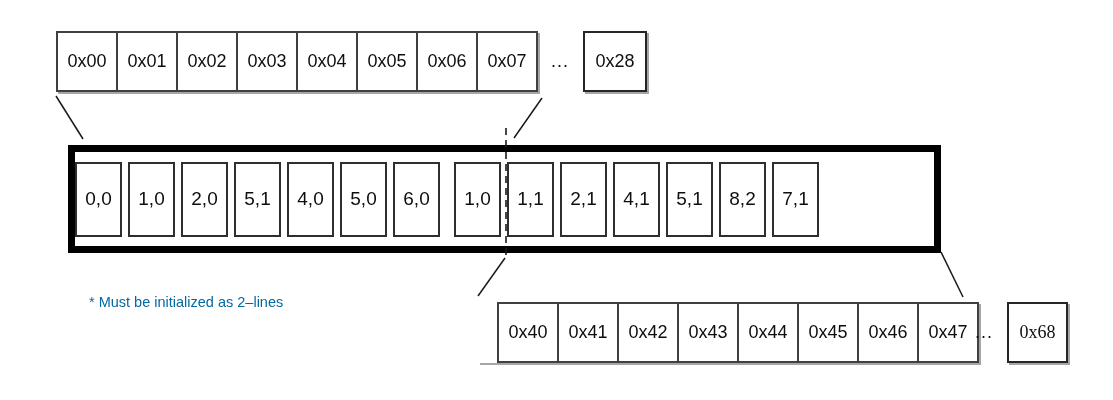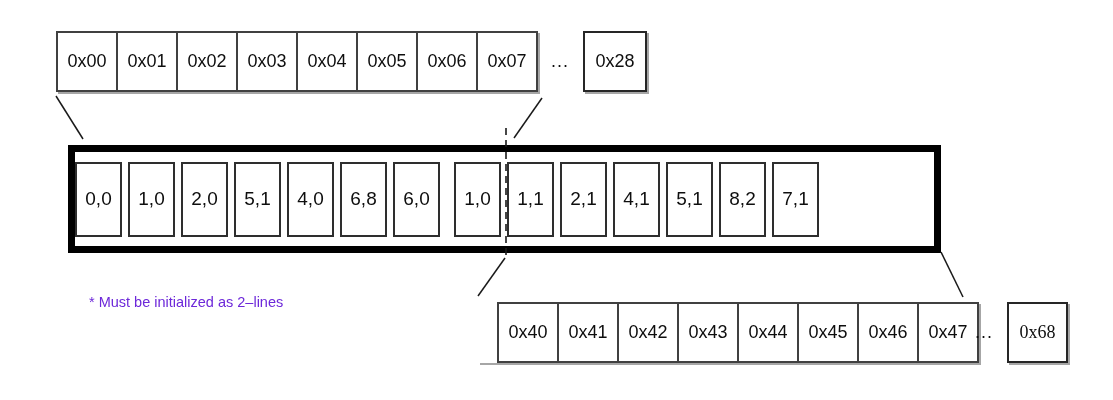--- a/index.html
+++ b/index.html
@@ -28,21 +28,21 @@
   .buffer{
     position:absolute;left:68px;top:145px;width:873px;height:108px;
     box-sizing:border-box;border:7px solid #000000;background:#ffffff;
   }
   .buffer-inner{display:flex;height:100%;align-items:center;justify-content:flex-start;gap:6px;}
   .mcell{
     box-sizing:border-box;width:47px;height:75px;border:2px solid #2e2e2e;background:#ffffff;
     display:flex;align-items:center;justify-content:center;font-size:19px;
   }
   .spacer{width:2px;height:75px;}
-  .note{position:absolute;left:89px;top:294px;font-size:14.5px;color:#6d28d9;white-space:nowrap;}
+  .note{position:absolute;left:89px;top:294px;font-size:14.5px;color:#0369a1;white-space:nowrap;}
   .overlay{position:absolute;left:0;top:0;width:1113px;height:400px;pointer-events:none;z-index:5;}
 </style>
 </head>
 <body>
 
 <div class="canvas">
 
   <div class="strip" style="left:56px;top:31px;">
     <div class="acell">0x00</div>
     <div class="acell">0x01</div>
@@ -56,21 +56,21 @@
   <div class="ell" style="left:542px;top:31px;">...</div>
   <div class="solo" style="left:583px;width:64px;top:31px;">0x28</div>
 
   <div class="buffer">
     <div class="buffer-inner">
       <div class="mcell">0,0</div>
       <div class="mcell">1,0</div>
       <div class="mcell">2,0</div>
       <div class="mcell">5,1</div>
       <div class="mcell">4,0</div>
-      <div class="mcell">6,8</div>
+      <div class="mcell">5,0</div>
       <div class="mcell">6,0</div>
       <div class="spacer"></div>
       <div class="mcell">1,0</div>
       <div class="mcell">1,1</div>
       <div class="mcell">2,1</div>
       <div class="mcell">4,1</div>
       <div class="mcell">5,1</div>
       <div class="mcell">8,2</div>
       <div class="mcell">7,1</div>
     </div>

